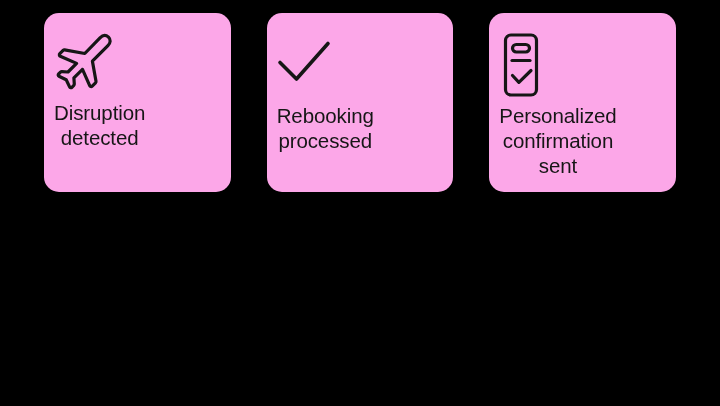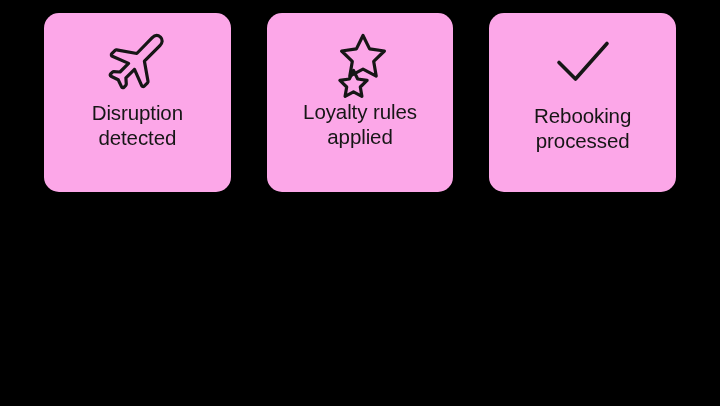--- a/index.html
+++ b/index.html
@@ -23,21 +23,21 @@
     grid-template-rows: repeat(2, 1fr);
     column-gap: 36px;
     row-gap: 22px;
     background: #000000;
   }
   .card {
     background: #FCA7E8;
     border-radius: 15px;
     display: flex;
     flex-direction: column;
-    align-items: center;
+    align-items: flex-start;
     justify-content: flex-start;
     box-sizing: border-box;
     padding: 18px 10px 12px 10px;
     overflow: hidden;
   }
   .icon-wrap {
     height: 62px;
     display: flex;
     align-items: center;
     justify-content: center;
@@ -72,35 +72,38 @@
       <svg width="62" height="58" viewBox="0 0 62 58" fill="none" stroke="#161616" stroke-width="3.2" stroke-linejoin="round" stroke-linecap="round">
         <path d="M54.5 4.2c2.4 2.4 2.2 5.6-0.6 8.4L38.4 28.1l3.6 20.2c0.1 0.6-0.1 1.1-0.5 1.5l-3.3 3.3c-0.8 0.8-2.1 0.5-2.5-0.5l-7.2-16.3-8.6 8.6 0.4 6.2c0 0.5-0.2 1-0.5 1.3l-1.9 1.9c-0.7 0.7-1.9 0.5-2.3-0.4l-3.4-7.2-7.2-3.4c-0.9-0.4-1.1-1.6-0.4-2.3l1.9-1.9c0.3-0.3 0.8-0.5 1.3-0.5l6.2 0.4 8.6-8.6-16.3-7.2c-1-0.4-1.3-1.7-0.5-2.5l3.3-3.3c0.4-0.4 0.9-0.6 1.5-0.5l20.2 3.6L46 4.8c2.8-2.8 6-3 8.5-0.6z"></path>
       </svg>
     </div>
     <div class="card-label">Disruption
 detected</div>
   </div>
 
 
 
-  <div class="card card-4">
-    <div class="icon-wrap">
-      <svg width="60" height="64" viewBox="0 0 60 64" fill="none" stroke="#161616" stroke-width="3.2" stroke-linejoin="round" stroke-linecap="round">
-        <path d="M33 3.5l6.6 13.4 14.8 2.1-10.7 10.4 2.5 14.7L33 37.2l-13.2 6.9 2.5-14.7L11.6 19l14.8-2.1z"></path>
-        <path d="M23.5 38.5l4.2 8.5 9.4 1.4-6.8 6.6 1.6 9.3-8.4-4.4-8.4 4.4 1.6-9.3-6.8-6.6 9.4-1.4z"></path>
-      </svg>
-    </div>
-    <div class="card-label">Loyalty rules
-applied</div>
-  </div>
 
   <div class="card card-5">
     <div class="icon-wrap">
       <svg width="54" height="42" viewBox="0 0 54 42" fill="none" stroke="#161616" stroke-width="3.6" stroke-linejoin="round" stroke-linecap="round">
         <path d="M3 22.5 19.5 39 51 3.5"></path>
       </svg>
     </div>
     <div class="card-label">Rebooking
 processed</div>
   </div>
 
+  <div class="card card-6">
+    <div class="icon-wrap">
+      <svg width="44" height="66" viewBox="0 0 44 66" fill="none" stroke="#161616" stroke-width="3.2" stroke-linejoin="round" stroke-linecap="round">
+        <rect x="6.5" y="3" width="31" height="60" rx="5.5"></rect>
+        <rect x="13.5" y="12.5" width="17" height="7.5" rx="3.75"></rect>
+        <path d="M13 28.5h18"></path>
+        <path d="M13.5 43.5l6.4 6.8L32 38.5"></path>
+      </svg>
+    </div>
+    <div class="card-label">Personalized
+confirmation
+sent</div>
+  </div>
 
 </div>
 
 </body></html>

